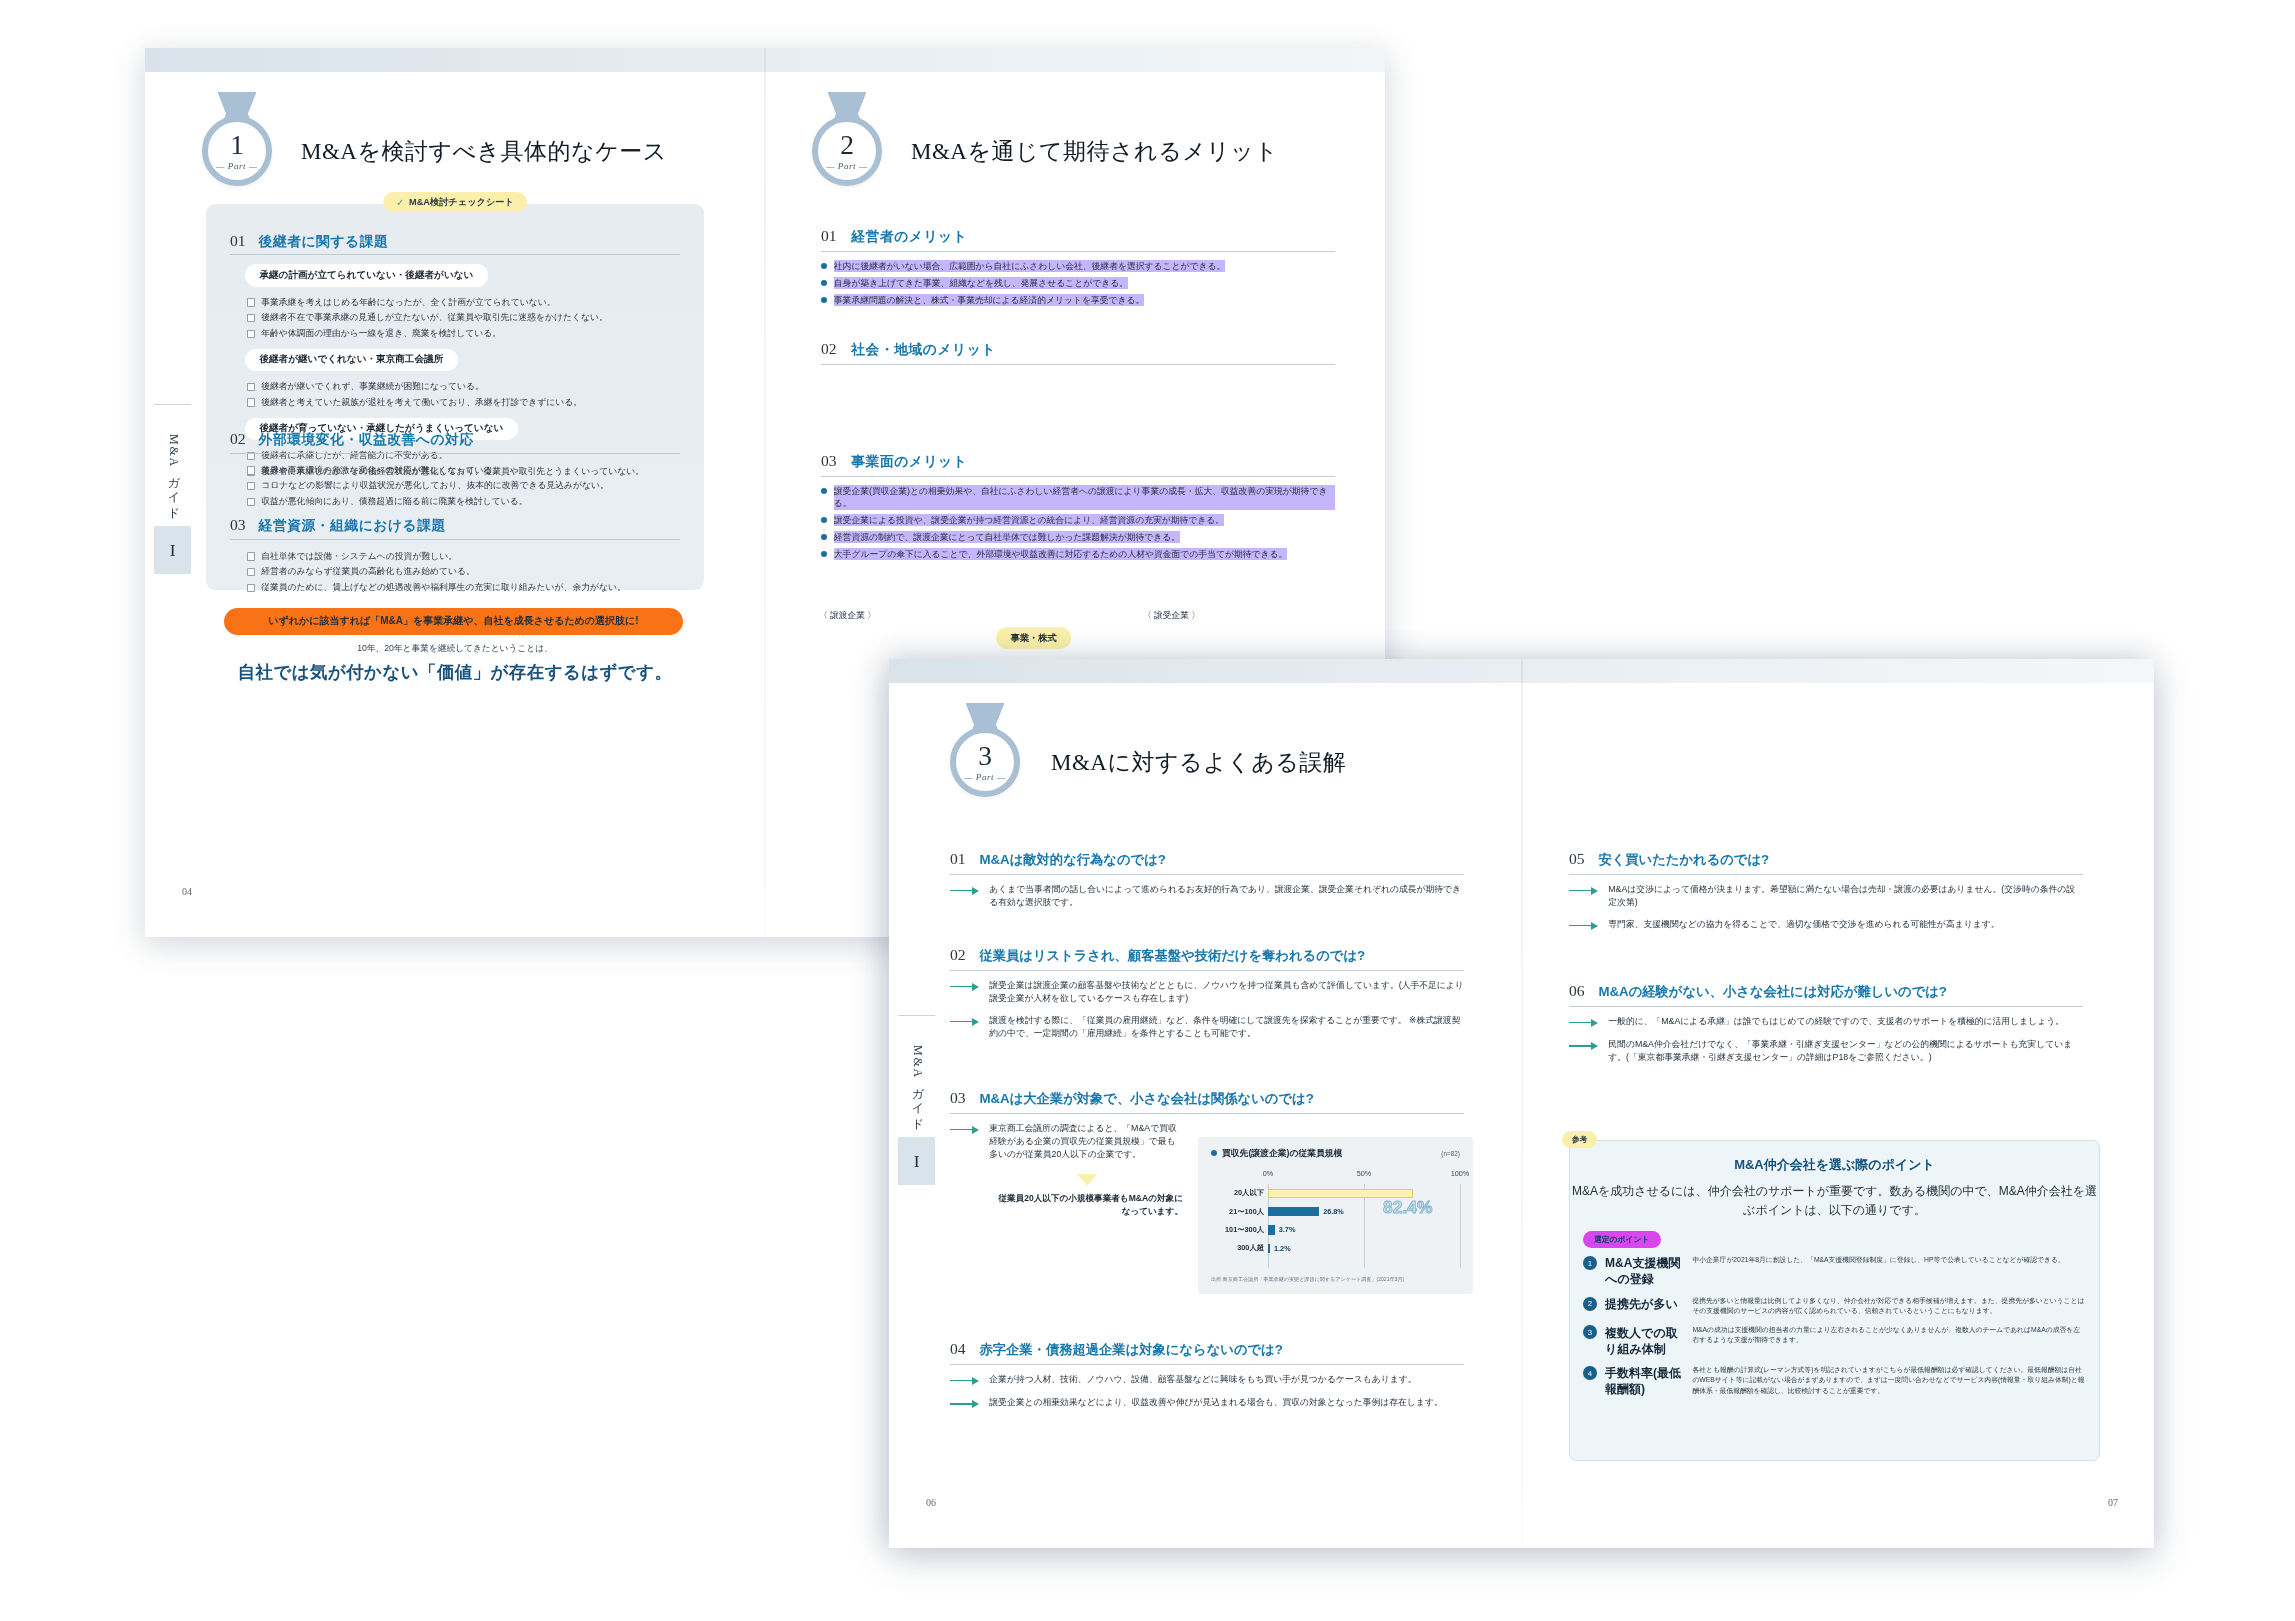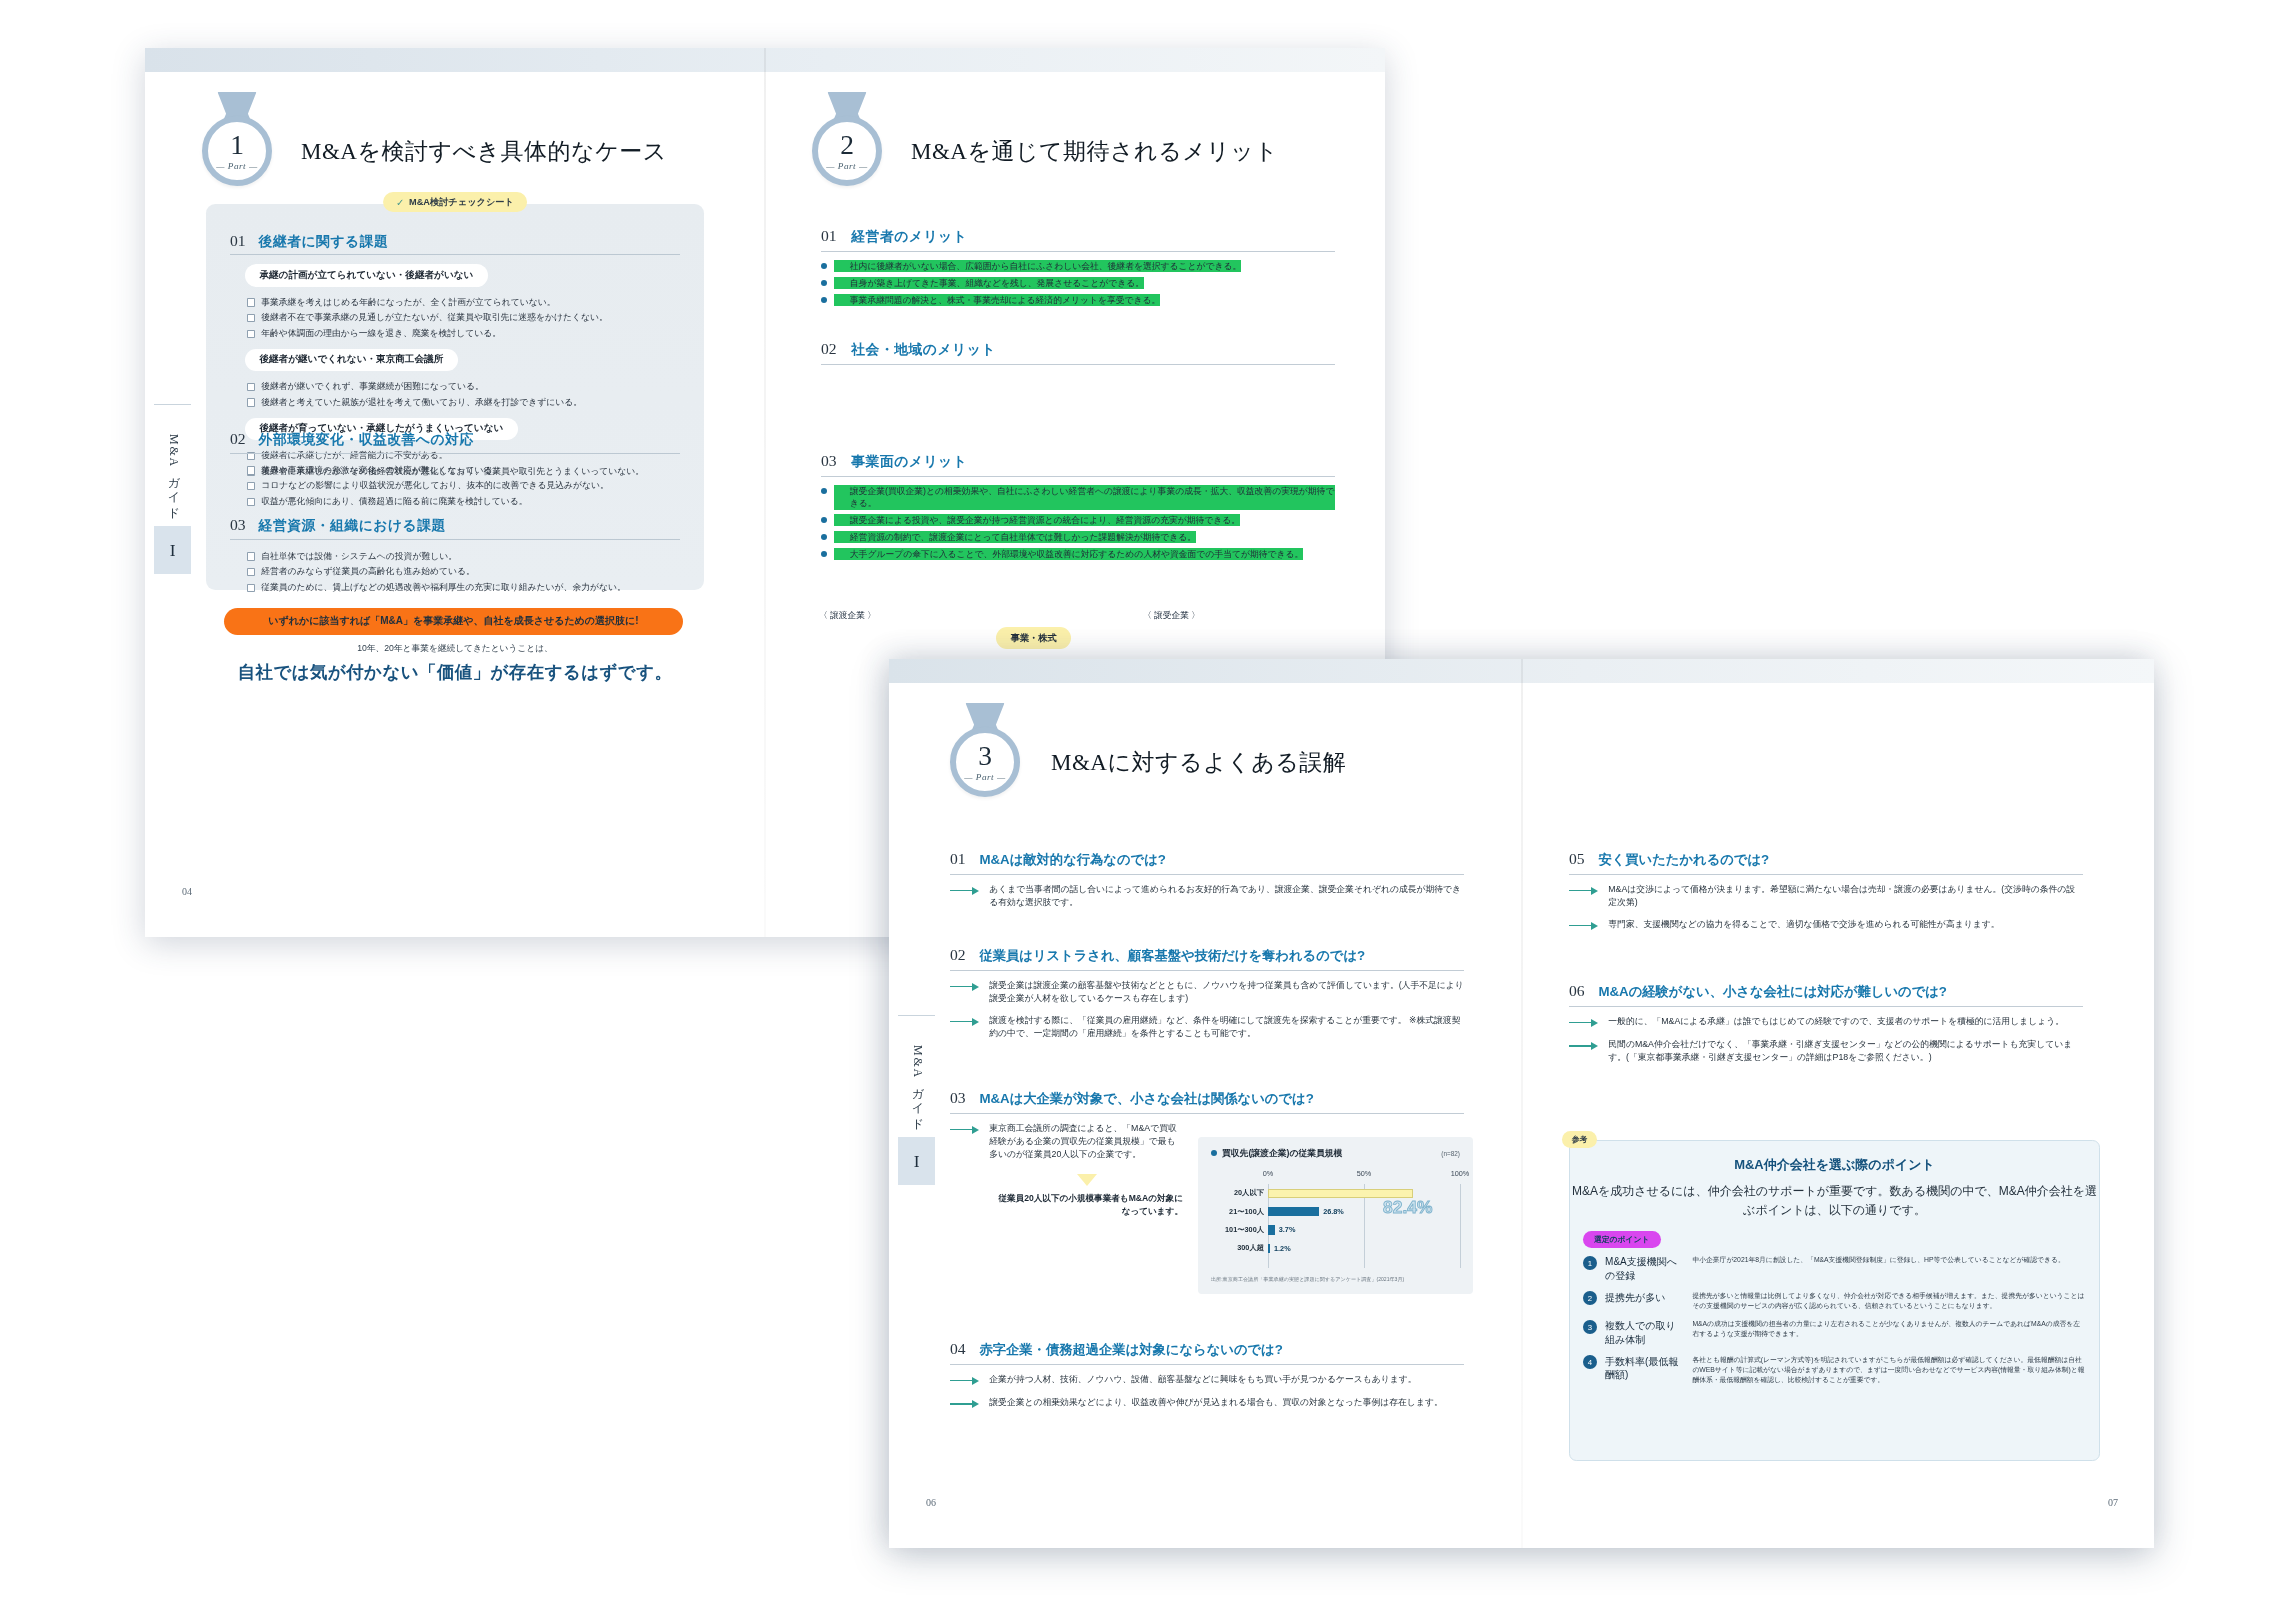--- a/index.html
+++ b/index.html
@@ -131,21 +131,21 @@
 
   
   .merit { position: absolute; left: 55px; width: 514px; }
   .merit-head { display: flex; align-items: baseline; gap: 14.7px;
     border-bottom: 0.9px solid #c2ccd5; padding-bottom: 4.6px; }
   .bullets { margin-top: 8.3px; }
   .bl { display: flex; gap: 6.4px; align-items: flex-start; margin-bottom: 4.6px; }
   .dot { flex: 0 0 auto; width: 6.4px; height: 6.4px; border-radius: 50%;
     background: #1a6f9e; margin-top: 2.8px; }
   .bl-txt { font-size: 8.8px; color: #1f2b36; line-height: 1.4; }
-  .hl { background: #22c55e; padding-left: 16px; }
+  .hl { background: #c4b5fd; }
 
   
   .circles { position: absolute; left: 138px; top: 643px; width: 386px; height: 220px; }
   .c-ring { position: absolute; border-radius: 50%; }
   .lbl-chip {
     position: absolute; background: #fff; border: 0.9px solid #cfd9e1; border-radius: 50%;
     width: 42px; height: 42px; display: flex; flex-direction: column;
     align-items: center; justify-content: center; font-size: 7.3px; color: #2c3a46;
   }
   .bracket-lbl {
@@ -227,21 +227,21 @@
   .ref-sub {
     margin: 11px 0 7.3px 13px; background: #d946ef; border-radius: 9.2px;
     padding: 2.8px 11px; font-size: 7.8px; font-weight: bold; color: #15405f; display: inline-block;
   }
   .ref-item { display: flex; gap: 8.3px; margin: 0 13px 8.3px 13px; align-items: flex-start; }
   .ref-num {
     flex: 0 0 auto; width: 13.8px; height: 13.8px; border-radius: 50%;
     background: #1a5e8c; color: #fff; font-size: 7.8px;
     display: flex; align-items: center; justify-content: center; margin-top: 0.9px;
   }
-  .ref-name { flex: 0 0 79px; font-size: 10px; font-weight: normal; color: #16293a; line-height: 1.35; }
+  .ref-name { flex: 0 0 79px; font-size: 12px; font-weight: bold; color: #16293a; line-height: 1.35; }
   .ref-desc { font-size: 6.8px; color: #2b3845; line-height: 1.5; }
 </style>
 </head>
 <body>
 
 <div class="stage">
 
   <div class="spread">
     <div class="topband"></div>
     <div class="gutter"></div>

